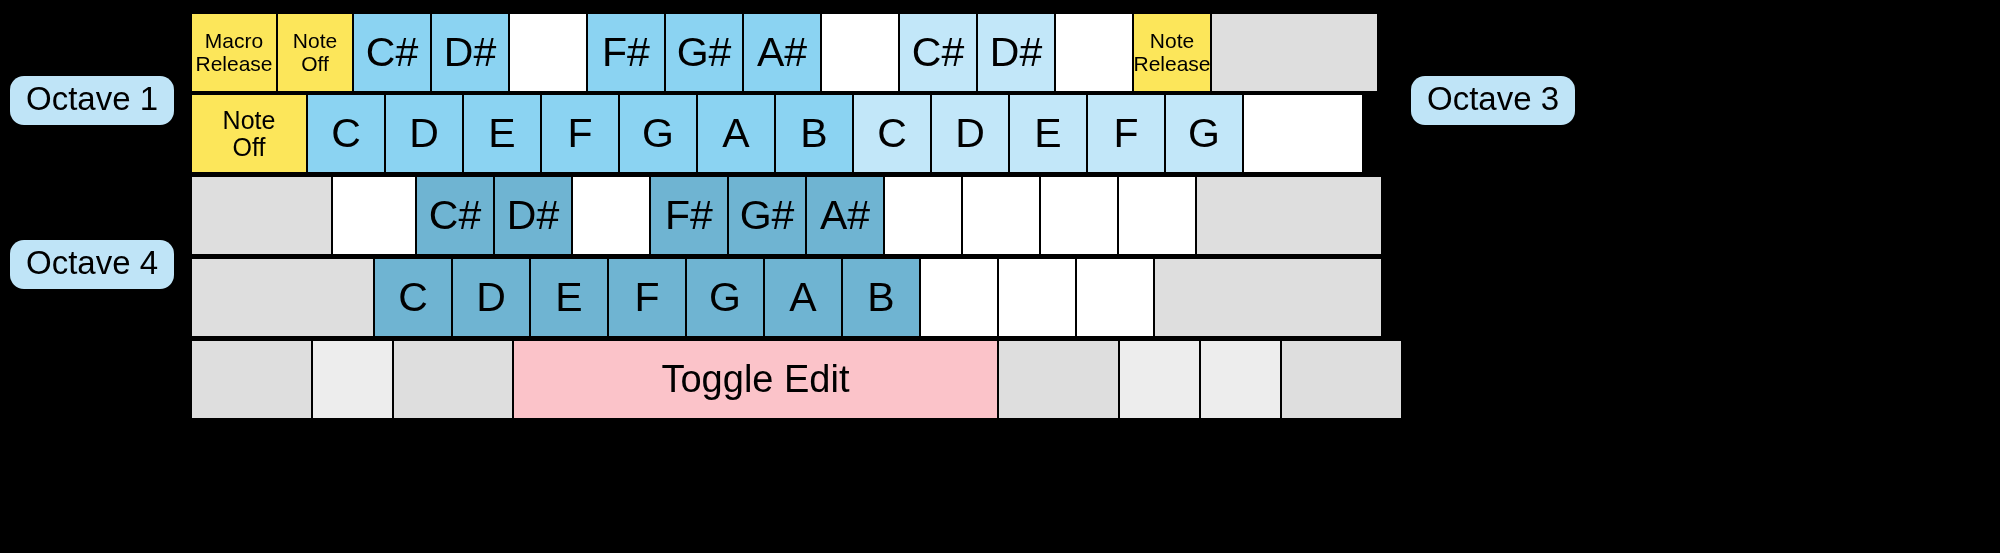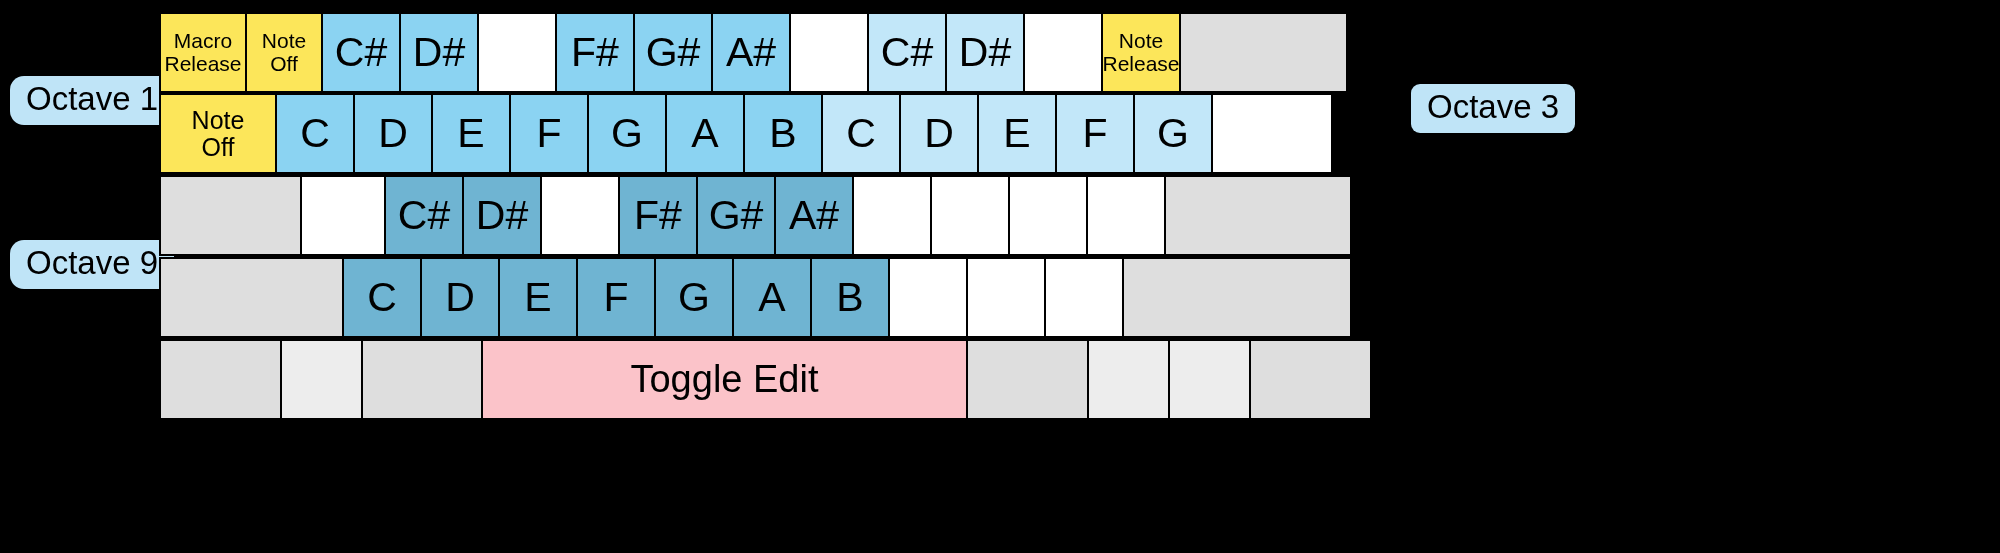--- a/index.html
+++ b/index.html
@@ -1,20 +1,20 @@
 <!DOCTYPE html>
 <html><head>
 <meta charset="utf-8">
 <style>
   html,body{margin:0;padding:0;background:#000;}
   body{width:2000px;height:553px;overflow:hidden;
        font-family:"Liberation Sans","DejaVu Sans",sans-serif;}
   #stage{position:relative;width:2000px;height:553px;background:#000;}
 
-  .kbd{position:absolute;left:159px;top:12px;width:1215px;height:408px;}
+  .kbd{position:absolute;left:190px;top:12px;width:1215px;height:408px;}
 
   .krow{position:absolute;left:0;display:flex;height:81px;box-sizing:border-box;}
   .krow.r1{top:0;left:0;}
   .krow.r2{top:81px;left:0;}
   .krow.r3{top:163px;left:0;}
   .krow.r4{top:245px;left:0;}
   .krow.r5{top:327px;left:0;height:81px;}
 
   .key{box-sizing:border-box;border:2px solid #000;display:flex;
        align-items:center;justify-content:center;text-align:center;
@@ -35,32 +35,32 @@
   .c-oct2{background:#8bd3f2;}
   .c-oct3{background:#c2e7f9;}
   .c-oct1{background:#6fb4d2;}
   .c-pink{background:#fbc3c9;}
 
   .octlabel{position:absolute;background:#bfe4f7;border-radius:14px;
             color:#000;font-size:33px;padding:4px 16px 7px 16px;
             white-space:nowrap;}
   .oct2{left:10px;top:76px;}
   .oct1{left:10px;top:240px;}
-  .oct3{left:1411px;top:84px;border-radius:9px;}
+  .oct3{left:1411px;top:76px;}
 
   .twoline{display:flex;flex-direction:column;justify-content:center;
            line-height:1.06;}
 </style>
 </head>
 <body>
 
 <div id="stage">
 
   <div class="octlabel oct2">Octave 1</div>
-  <div class="octlabel oct1">Octave 9</div>
+  <div class="octlabel oct1">Octave 4</div>
   <div class="octlabel oct3">Octave 3</div>
 
   <div class="kbd">
     <div class="krow r1">
         <div class="key c-yellow lbl-small twoline" style="width: 88px;">
           <span>Macro</span>
           <span>Release</span>
         </div>
         <div class="key c-yellow lbl-small twoline" style="width: 78px;">
           <span>Note</span>

